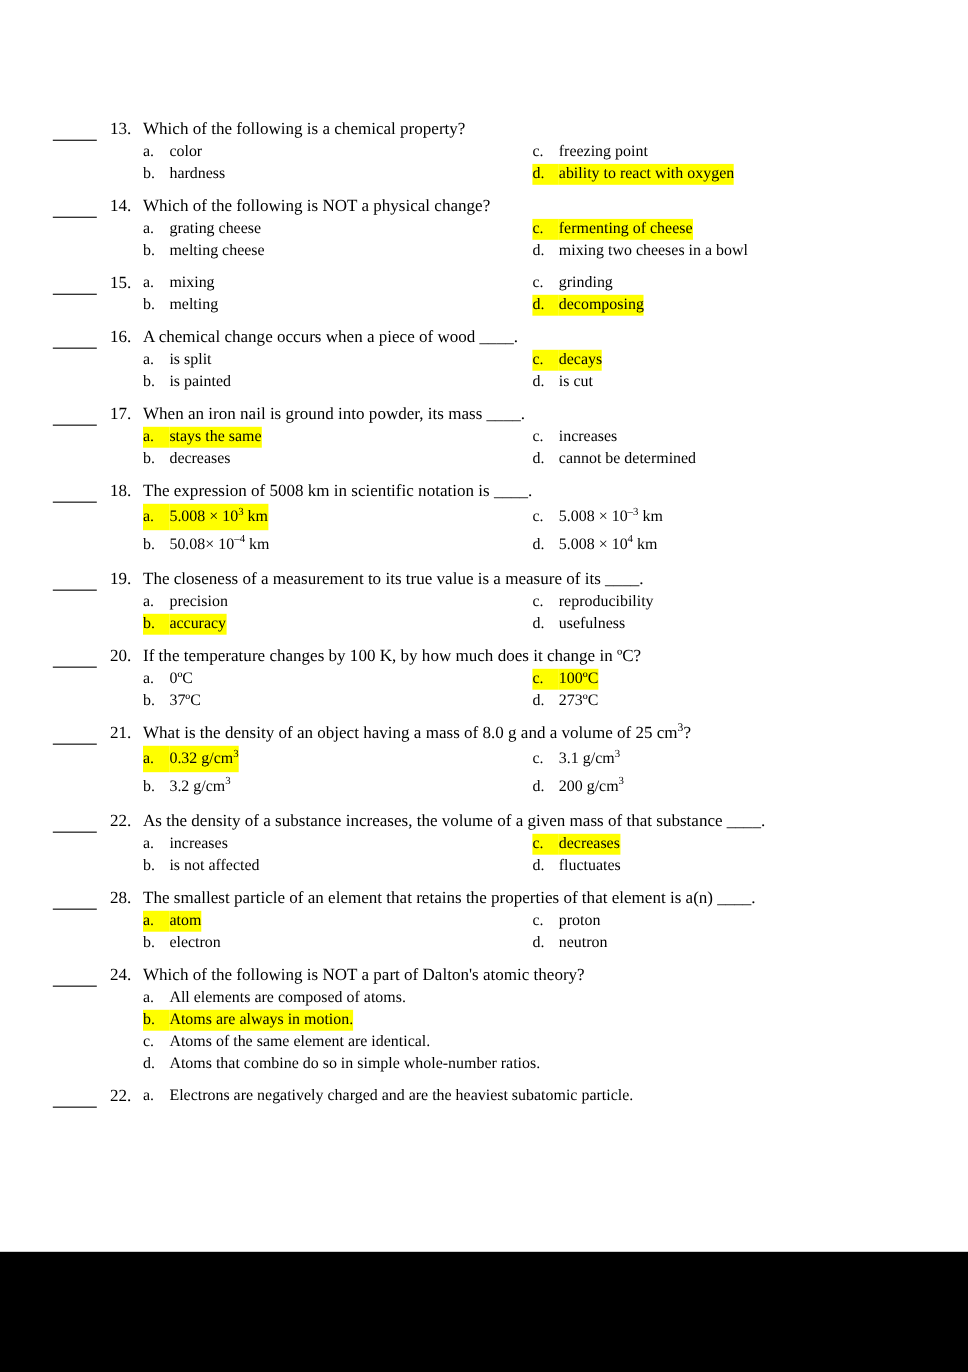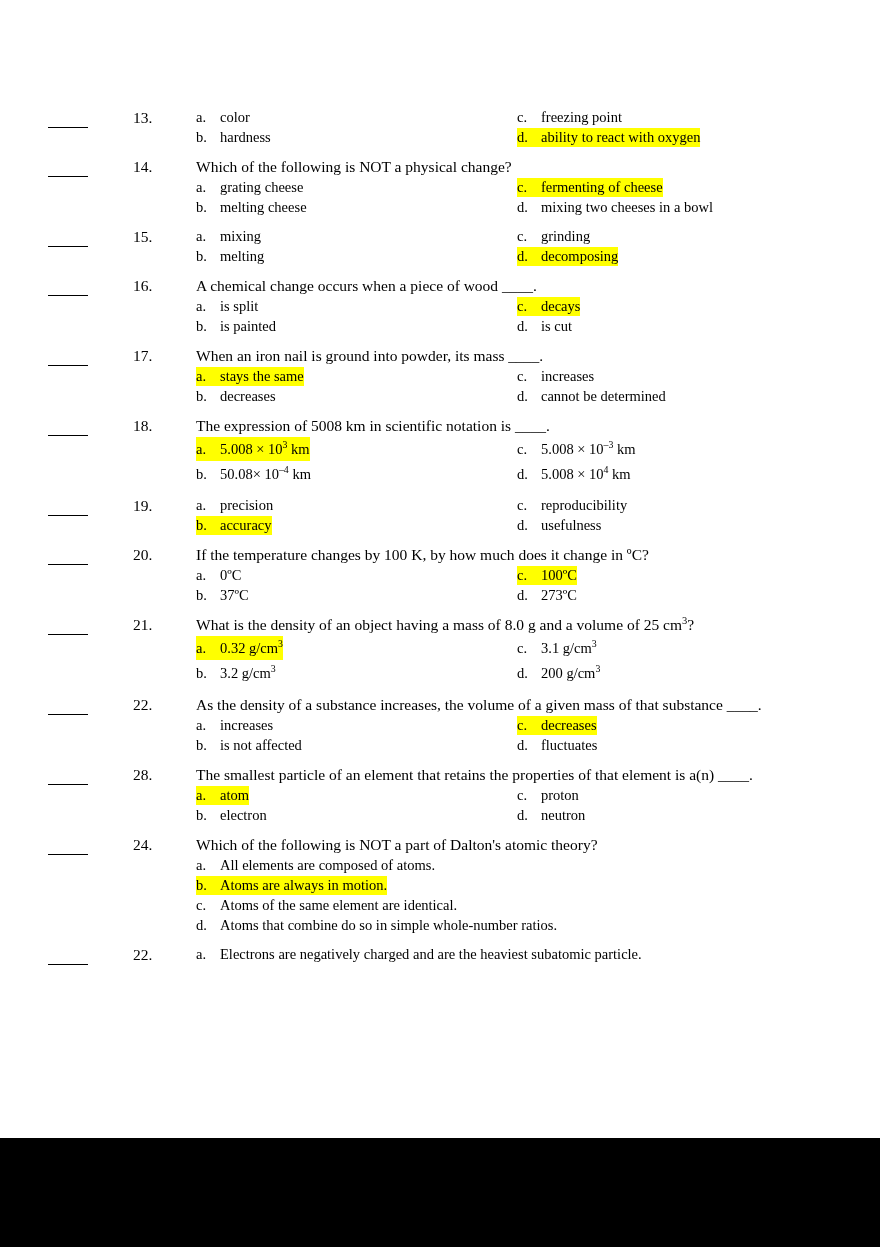--- a/index.html
+++ b/index.html
@@ -24,21 +24,20 @@
   .sheet {
     position: absolute;
     left: 48px;
     top: 108px;
     width: 790px;
   }
   .q {
     display: flex;
     align-items: flex-start;
     margin-bottom: 9px;
-    gap: 33px;
   }
   .blank {
     width: 40px;
     flex: 0 0 40px;
     font-size: 15px;
     line-height: 17px;
     color: #000;
     border-bottom: 1px solid #000;
     height: 13px;
     margin-top: 6px;
@@ -96,20 +95,21 @@
 </style>
 </head>
 <body>
 
 <div class="page">
   <div class="sheet" id="sheet">
       <div class="q">
         <div class="blank"></div>
         <div class="qnum">13.</div>
         <div class="qbody">
+          <div class="qtext"><span>Which of the following is a chemical property?</span></div>
           <div class="choices twocol">
             <div class="choice">
               <span class="clet">a.</span>
               <span class="ctext"><span>color</span></span>
             </div>
             <div class="choice">
               <span class="clet">c.</span>
               <span class="ctext"><span>freezing point</span></span>
             </div>
             <div class="choice">
@@ -244,20 +244,21 @@
               <span class="clet">d.</span>
               <span class="ctext"><span>5.008 × 10</span><sup>4</sup><span> km</span></span>
             </div>
           </div>
         </div>
       </div>
       <div class="q">
         <div class="blank"></div>
         <div class="qnum">19.</div>
         <div class="qbody">
+          <div class="qtext"><span>The closeness of a measurement to its true value is a measure of its ____.</span></div>
           <div class="choices twocol">
             <div class="choice">
               <span class="clet">a.</span>
               <span class="ctext"><span>precision</span></span>
             </div>
             <div class="choice">
               <span class="clet">c.</span>
               <span class="ctext"><span>reproducibility</span></span>
             </div>
             <div class="choice hl">

